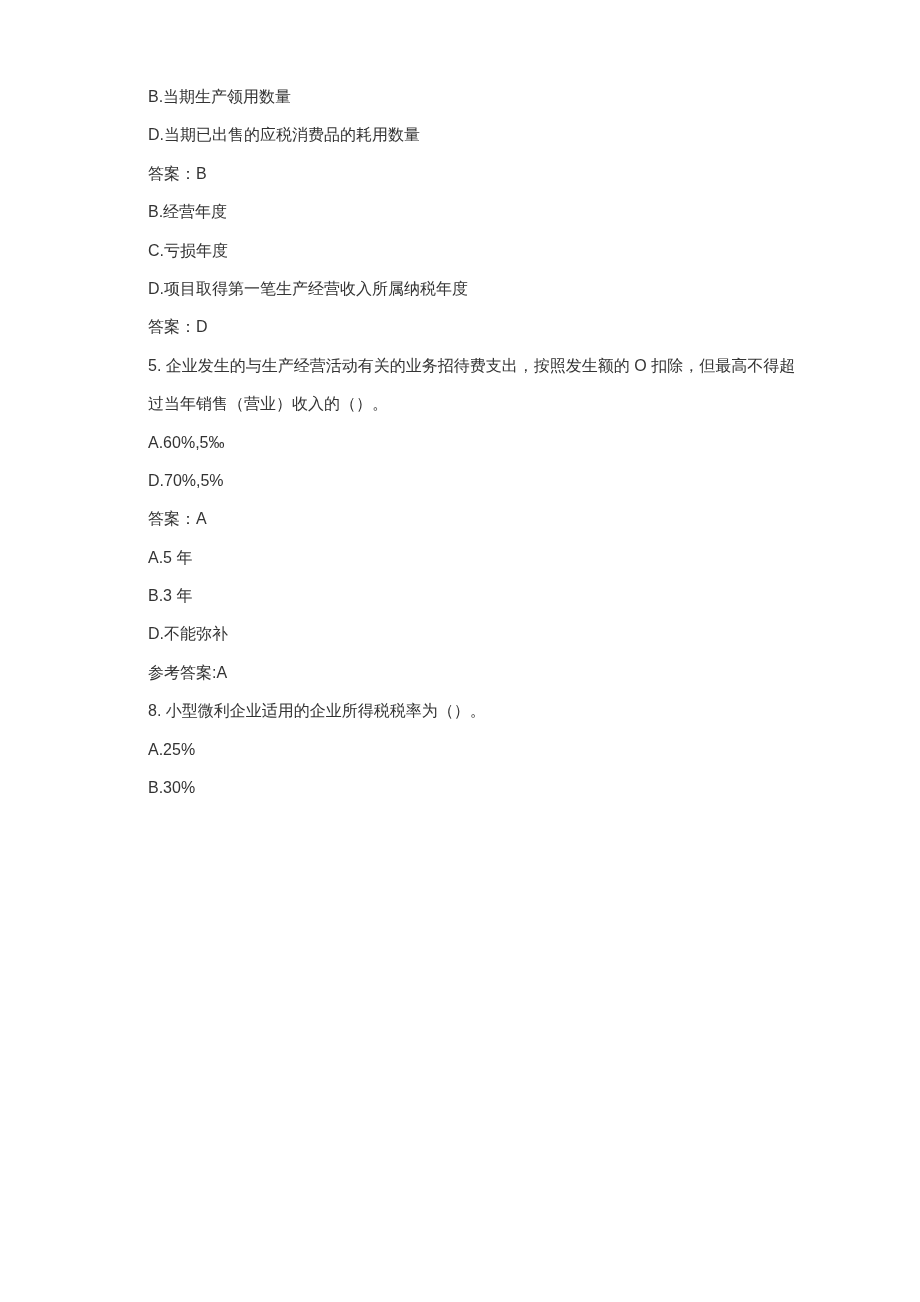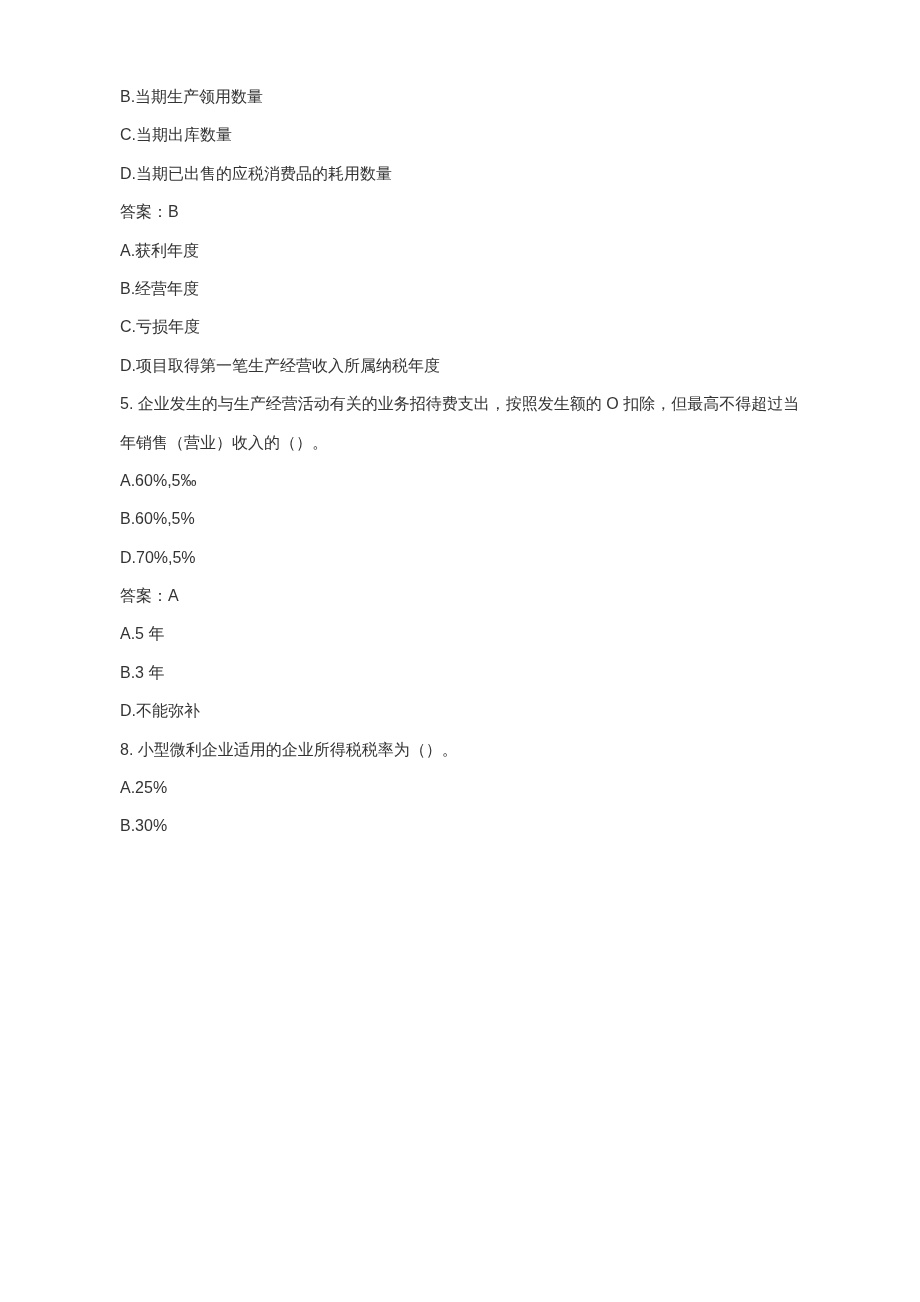--- a/index.html
+++ b/index.html
@@ -7,41 +7,41 @@
     padding: 0;
     width: 920px;
     background: #ffffff;
     font-family: "Microsoft YaHei", "SimSun", Arial, sans-serif;
     font-size: 16px;
     color: #333333;
     line-height: 2.4;
   }
   .page {
     padding: 78px 120px 60px 120px;
+    margin-left: 28px;
   }
   .line {
     white-space: pre-wrap;
   }
 </style>
 </head>
 <body>
 
 <div class="page">
   <div class="line">B.当期生产领用数量</div>
-  <div class="line">C.当期出库数量</div>
   <div class="line">D.当期已出售的应税消费品的耗用数量</div>
   <div class="line">答案：B</div>
-  <div class="line">A.获利年度</div>
   <div class="line">B.经营年度</div>
   <div class="line">C.亏损年度</div>
   <div class="line">D.项目取得第一笔生产经营收入所属纳税年度</div>
+  <div class="line">答案：D</div>
   <div class="line">5. 企业发生的与生产经营活动有关的业务招待费支出，按照发生额的 O 扣除，但最高不得超过当年销售（营业）收入的（）。</div>
   <div class="line">A.60%,5‰</div>
-  <div class="line">B.60%,5%</div>
   <div class="line">D.70%,5%</div>
   <div class="line">答案：A</div>
   <div class="line">A.5 年</div>
   <div class="line">B.3 年</div>
   <div class="line">D.不能弥补</div>
+  <div class="line">参考答案:A</div>
   <div class="line">8. 小型微利企业适用的企业所得税税率为（）。</div>
   <div class="line">A.25%</div>
   <div class="line">B.30%</div>
 </div>
 
 </body></html>

